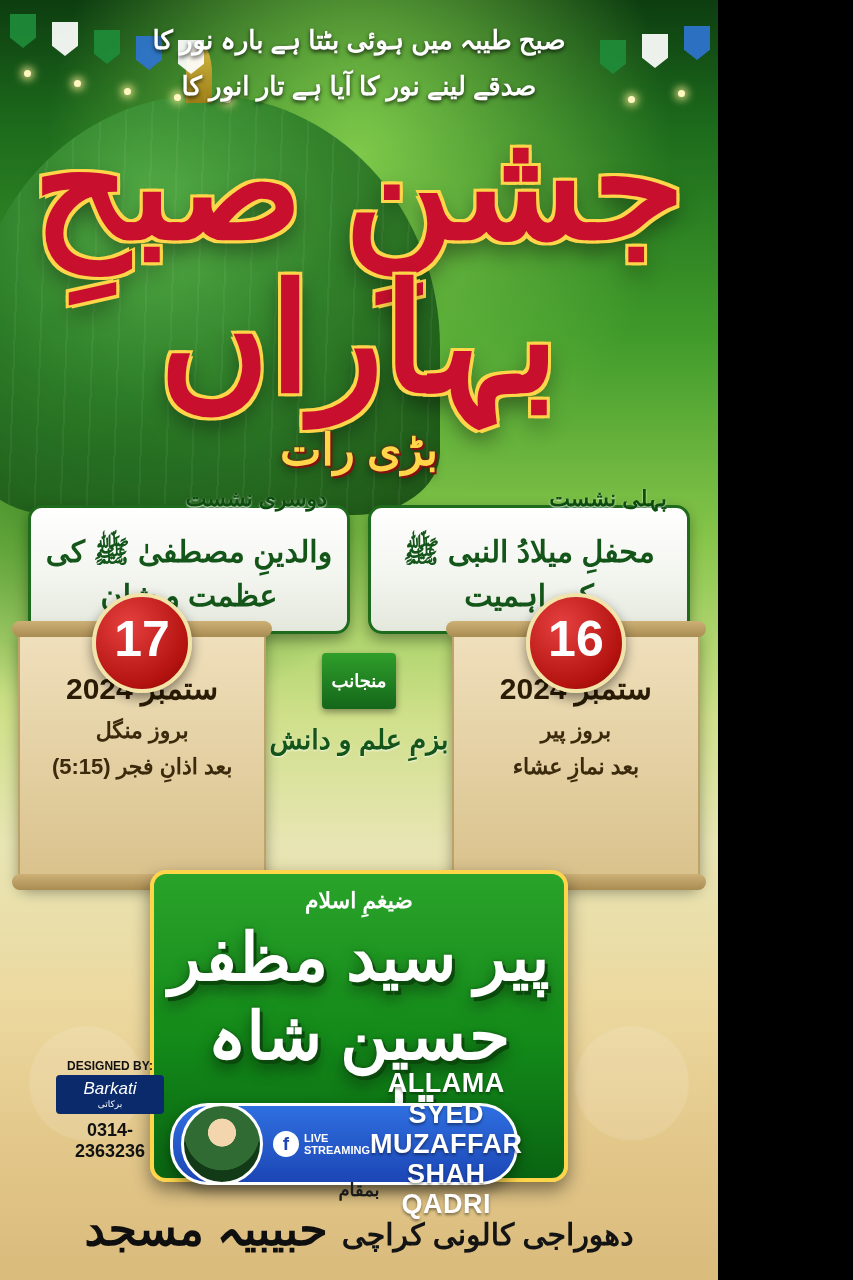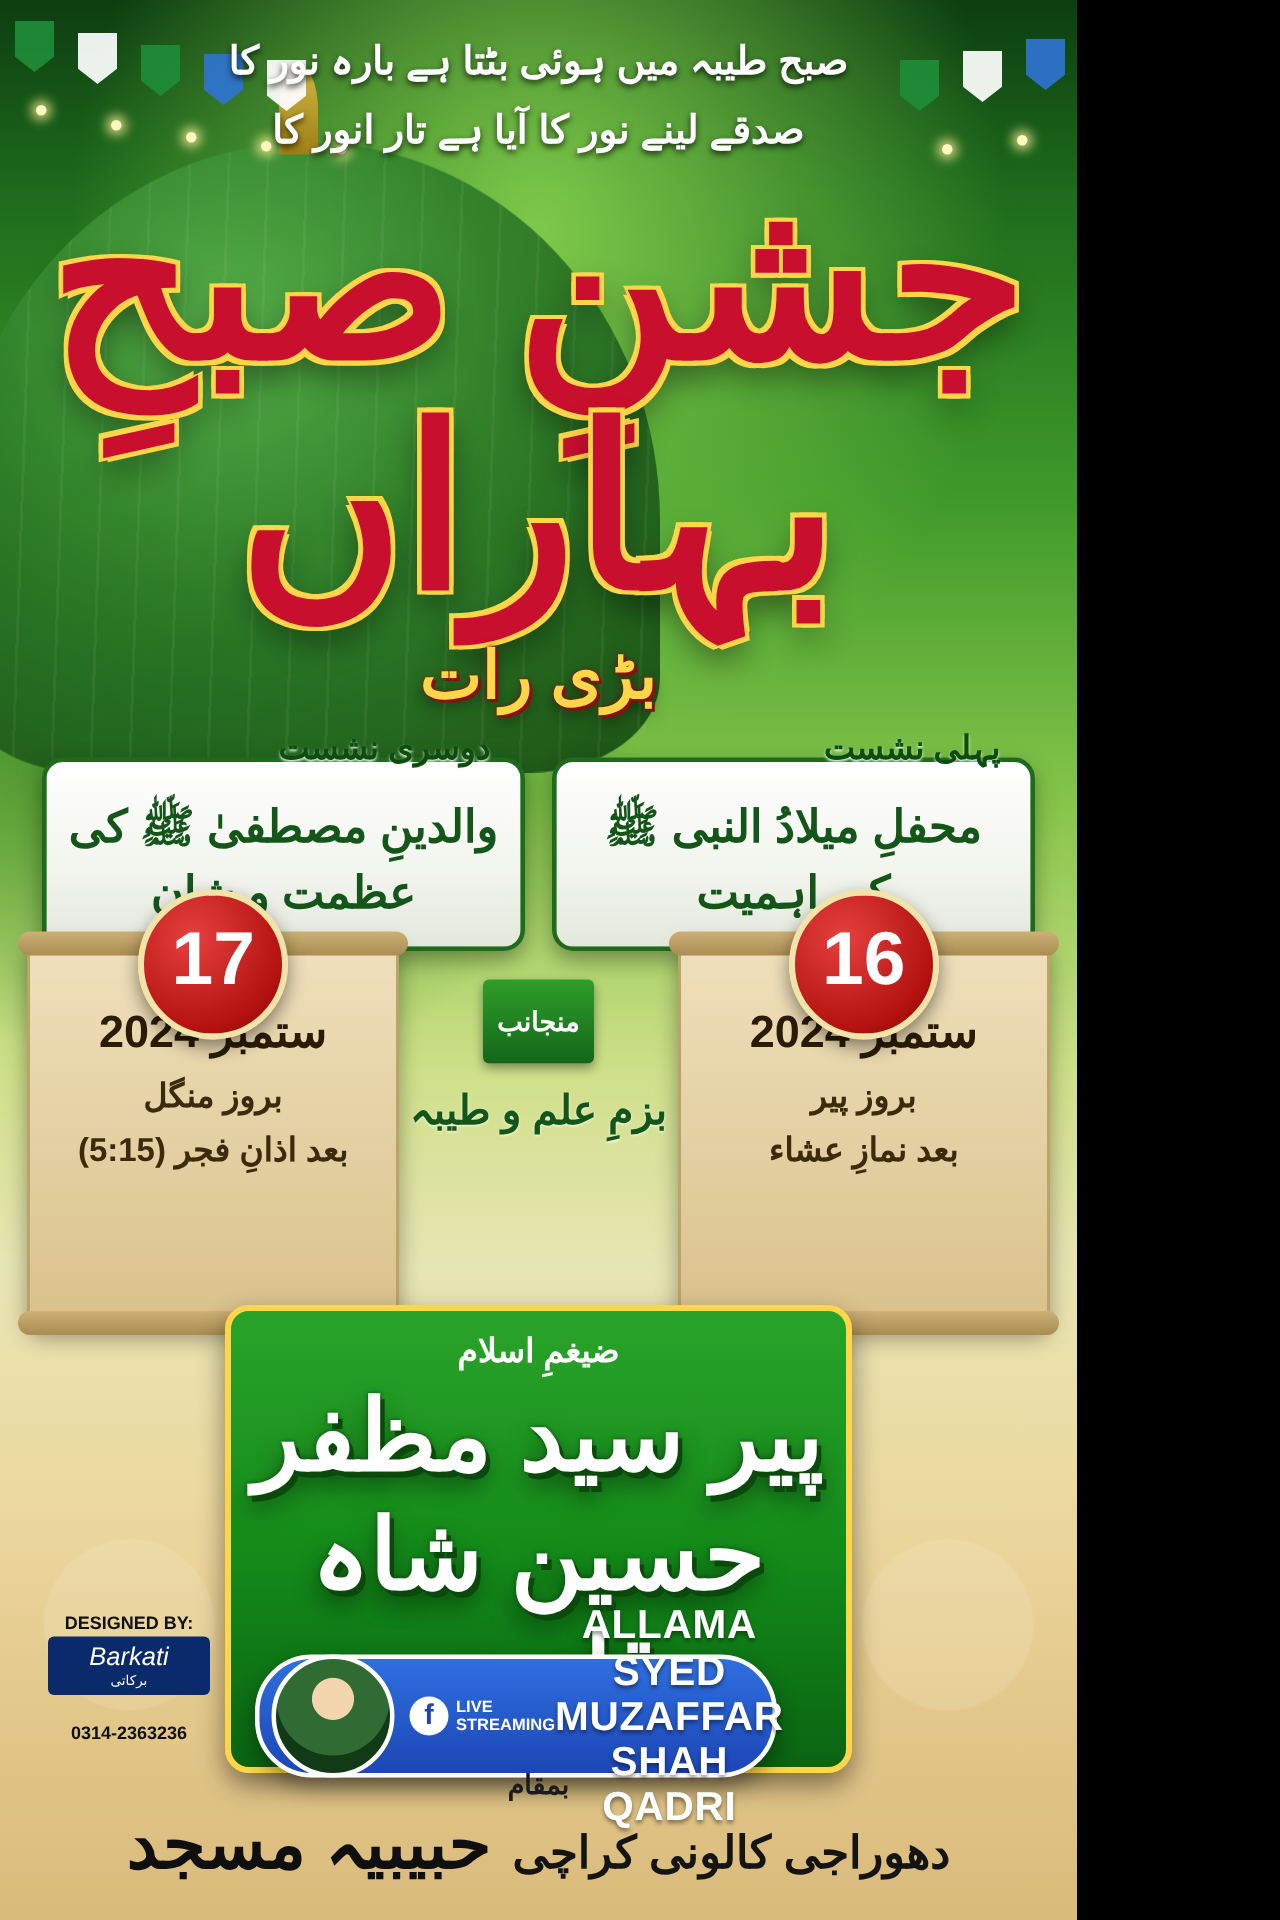--- a/index.html
+++ b/index.html
@@ -270,21 +270,21 @@
   .speaker-name {
     font-size: 66px;
     font-weight: bold;
     color: #ffffff;
     line-height: 1.2;
     text-shadow: 0 0 3px #0b4a0c, 3px 4px 0 #0b4a0c, 0 8px 16px rgba(0,0,0,.5);
   }
   
   .designer {
     position: absolute;
-    left: 32px; bottom: 118px;
+    left: 56px; bottom: 118px;
     width: 108px;
     text-align: center;
   }
   .designer-label {
     font-size: 12px;
     font-weight: bold;
     color: #111;
   }
   .designer-logo {
     margin-top: 2px;
@@ -296,22 +296,22 @@
     font-weight: normal;
     font-style: italic;
     text-align: center;
   }
   .designer-logo small {
     display: block;
     font-size: 9px;
     font-style: normal;
   }
   .designer-phone {
-    margin-top: 18px;
-    font-size: 12px;
+    margin-top: 6px;
+    font-size: 18px;
     font-weight: bold;
     color: #111;
   }
   
   .livebar {
     position: absolute;
     left: 170px; right: 200px; bottom: 95px;
     height: 76px;
     background: linear-gradient(180deg,#2f6fe0 0%,#1c46b5 100%);
     border: 3px solid #ffffff;
@@ -452,21 +452,21 @@
 
     <div class="scroll">
       <div class="daybadge">16</div>
       <div class="scroll-month">ستمبر 2024</div>
       <div class="scroll-sub">بروز پیر</div>
       <div class="scroll-sub">بعد نمازِ عشاء</div>
     </div>
 
     <div class="mid-flag">
       <div class="ribbon">منجانب</div>
-      <div class="mid-text">بزمِ علم و طیبہ</div>
+      <div class="mid-text">بزمِ علم و دانش</div>
     </div>
 
     <div class="scroll">
       <div class="daybadge">17</div>
       <div class="scroll-month">ستمبر 2024</div>
       <div class="scroll-sub">بروز منگل</div>
       <div class="scroll-sub">بعد اذانِ فجر (5:15)</div>
     </div>
 
   </div>

